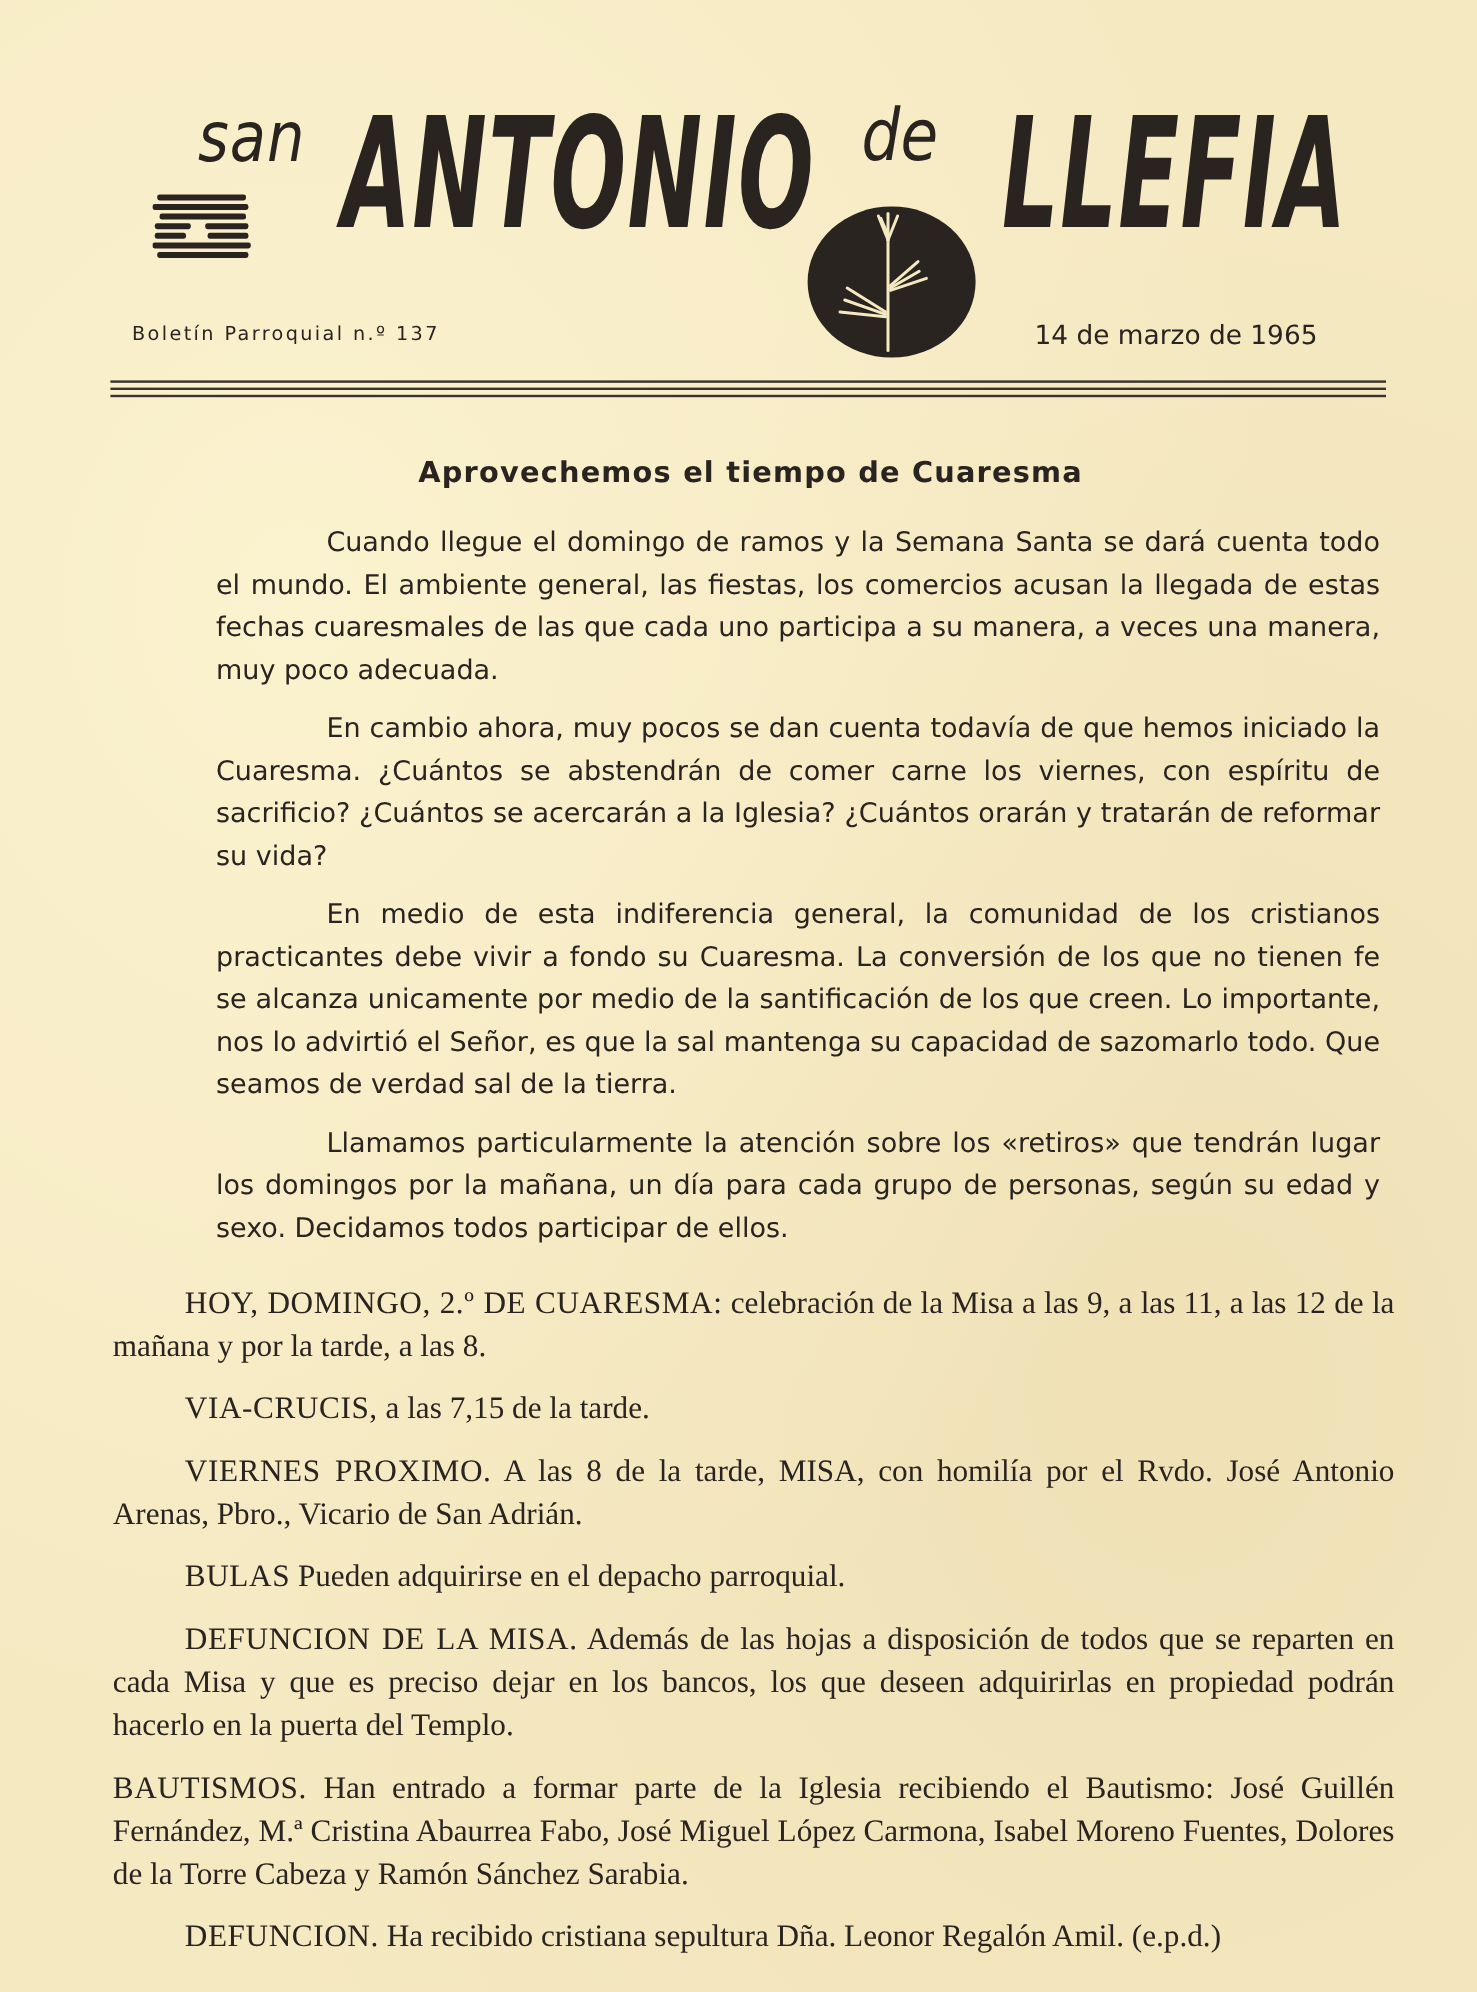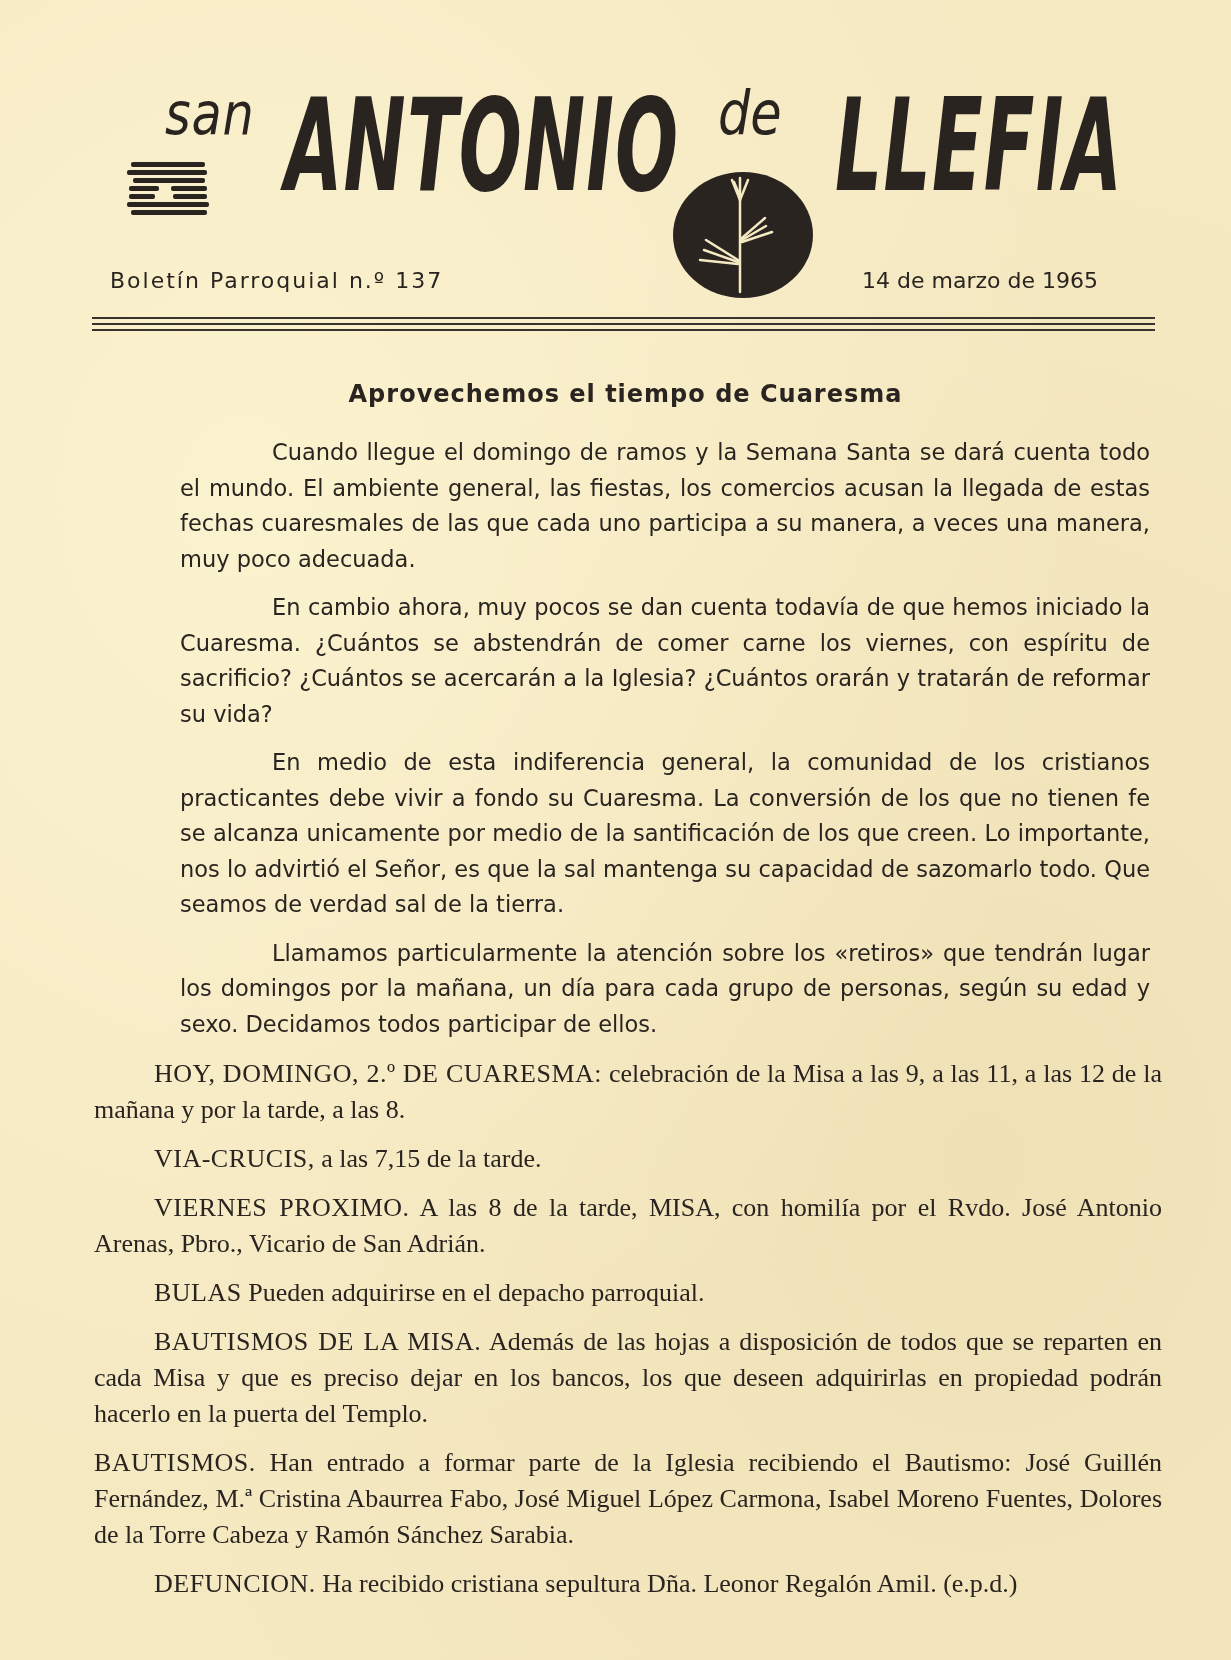--- a/index.html
+++ b/index.html
@@ -36,21 +36,21 @@
       position: absolute; left: 835px; top: 82px;
       font-family: "DejaVu Sans", sans-serif; font-style: italic; font-size: 128px; line-height: 1;
       color: #2a2420; letter-spacing: 2px; transform: scaleX(0.58); transform-origin: left top;
       font-weight: bold;
     }
     .stripes-logo { position: absolute; left: 127px; top: 160px; width: 84px; height: 56px; }
     .emblem { position: absolute; left: 670px; top: 170px; width: 146px; height: 130px; }
 
     .issue-line {
       position: absolute; left: 110px; top: 268px;
-      font-family: "DejaVu Sans", sans-serif; font-size: 22px; letter-spacing: 2px; color: #2a2420;
+      font-family: "DejaVu Sans", sans-serif; font-size: 16px; letter-spacing: 2px; color: #2a2420;
     }
     .date-line {
       position: absolute; left: 862px; top: 268px;
       font-family: "DejaVu Sans", sans-serif; font-size: 22px; color: #2a2420;
     }
     .rule { position: absolute; left: 92px; width: 1063px; height: 2px; background: #3a322c; }
 
     
     .article-title {
       position: absolute; left: 0; top: 370px; width: 1231px; text-align: center;
@@ -63,21 +63,21 @@
       color: #2a2420; text-align: justify;
     }
     .article p { margin: 0 10px 13px 0; text-indent: 92px; }
 
     
     .notices {
       position: absolute; left: 94px; top: 1052px; width: 1068px;
       font-family: "Liberation Serif", serif; font-size: 26px; line-height: 36px;
       color: #2a2420; text-align: justify;
     }
-    .notices p { margin: 4px 0 13px 0; text-indent: 60px; }
+    .notices p { margin: 16px 0 13px 0; text-indent: 60px; }
     .notices p.noindent { text-indent: 0; }
     .notices .lead { letter-spacing: 0.5px; }
   </style>
 </head>
 <body>
 
 <div class="page">
 
   <div class="masthead">
     <svg class="stripes-logo" viewBox="0 0 84 56">
@@ -130,18 +130,18 @@
     <p>En cambio ahora, muy pocos se dan cuenta todavía de que hemos iniciado la Cuaresma. ¿Cuántos se abstendrán de comer carne los viernes, con espíritu de sacrificio? ¿Cuántos se acercarán a la Iglesia? ¿Cuántos orarán y tratarán de reformar su vida?</p>
     <p>En medio de esta indiferencia general, la comunidad de los cristianos practicantes debe vivir a fondo su Cuaresma. La conversión de los que no tienen fe se alcanza unicamente por medio de la santificación de los que creen. Lo importante, nos lo advirtió el Señor, es que la sal mantenga su capacidad de sazomarlo todo. Que seamos de verdad sal de la tierra.</p>
     <p>Llamamos particularmente la atención sobre los «retiros» que tendrán lugar los domingos por la mañana, un día para cada grupo de personas, según su edad y sexo. Decidamos todos participar de ellos.</p>
   </div>
 
   <div class="notices">
     <p><span class="lead">HOY, DOMINGO, 2.º DE CUARESMA:</span> <span>celebración de la Misa a las 9, a las 11, a las 12 de la mañana y por la tarde, a las 8.</span></p>
     <p><span class="lead">VIA-CRUCIS,</span> <span>a las 7,15 de la tarde.</span></p>
     <p><span class="lead">VIERNES PROXIMO.</span> <span>A las 8 de la tarde, MISA, con homilía por el Rvdo. José Antonio Arenas, Pbro., Vicario de San Adrián.</span></p>
     <p><span class="lead">BULAS</span> <span>Pueden adquirirse en el depacho parroquial.</span></p>
-    <p><span class="lead">BAUTISMOS DE LA MISA.</span> <span>Además de las hojas a disposición de todos que se reparten en cada Misa y que es preciso dejar en los bancos, los que deseen adquirirlas en propiedad podrán hacerlo en la puerta del Templo.</span></p>
+    <p><span class="lead">DEFUNCION DE LA MISA.</span> <span>Además de las hojas a disposición de todos que se reparten en cada Misa y que es preciso dejar en los bancos, los que deseen adquirirlas en propiedad podrán hacerlo en la puerta del Templo.</span></p>
     <p class="noindent"><span class="lead">BAUTISMOS.</span> <span>Han entrado a formar parte de la Iglesia recibiendo el Bautismo: José Guillén Fernández, M.ª Cristina Abaurrea Fabo, José Miguel López Carmona, Isabel Moreno Fuentes, Dolores de la Torre Cabeza y Ramón Sánchez Sarabia.</span></p>
     <p><span class="lead">DEFUNCION.</span> <span>Ha recibido cristiana sepultura Dña. Leonor Regalón Amil. (e.p.d.)</span></p>
   </div>
 
 </div>
 
 </body></html>

